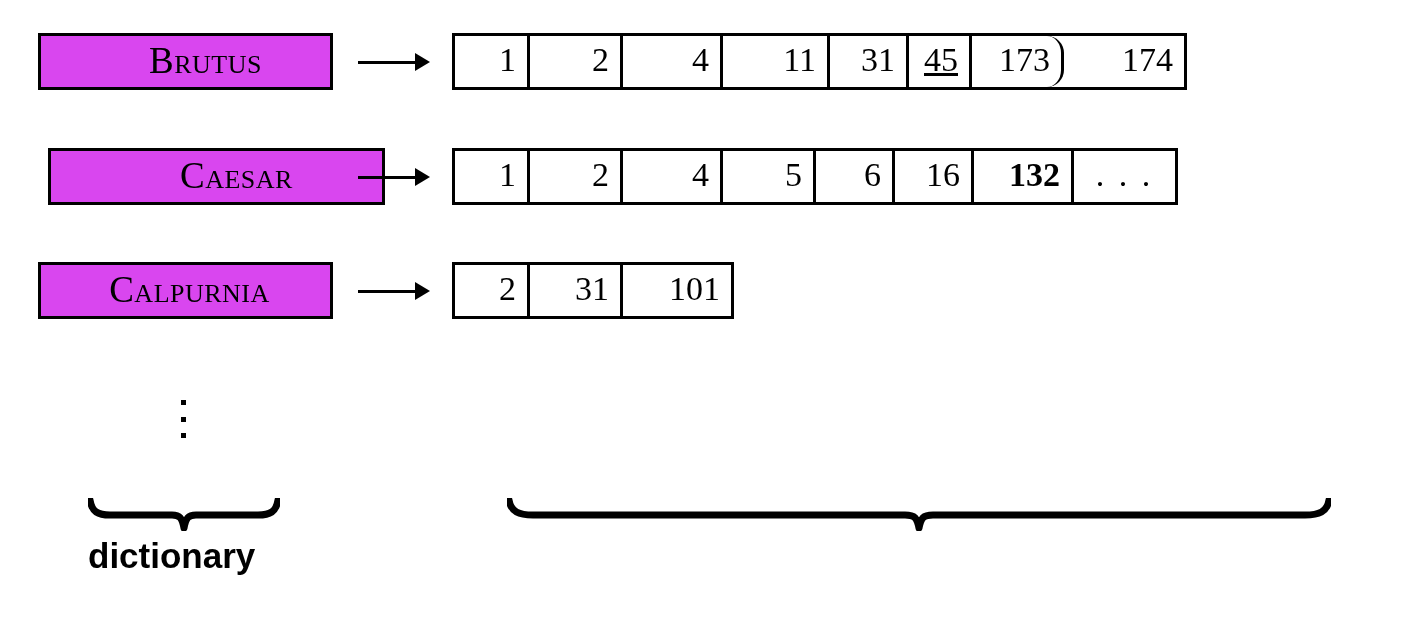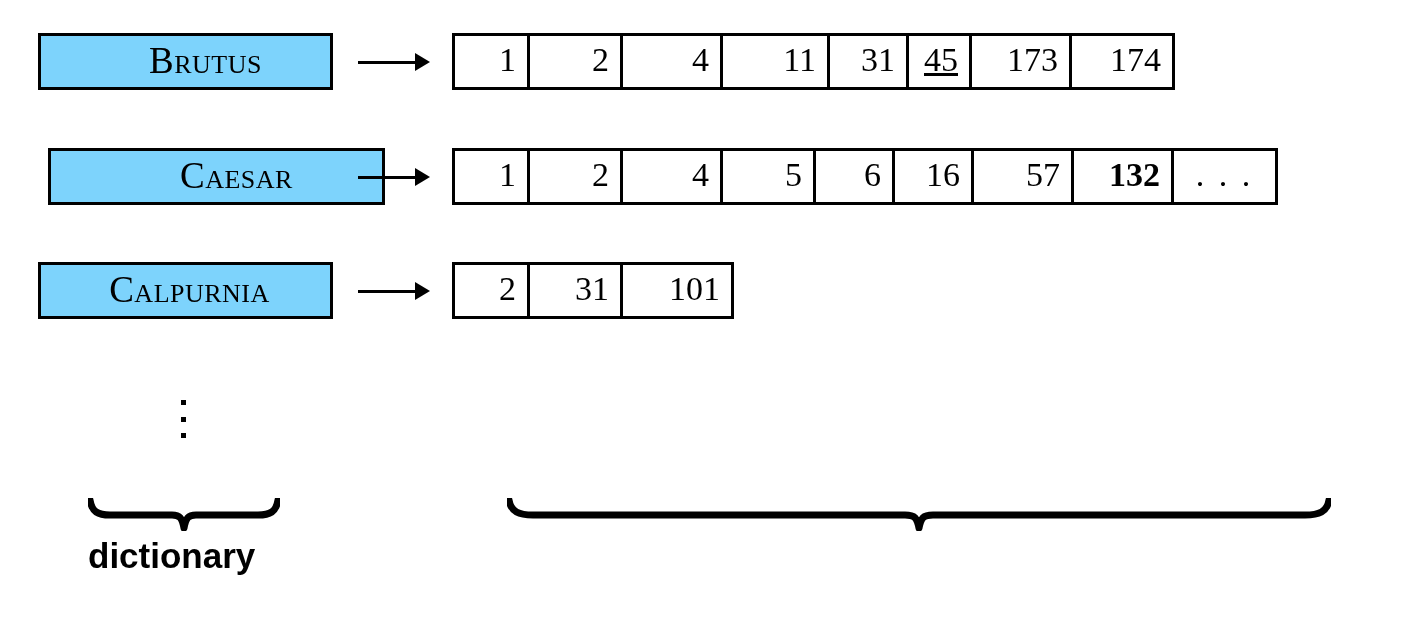--- a/index.html
+++ b/index.html
@@ -21,21 +21,21 @@
     left: 0; top: 0;
     width: 1415px;
     height: 636px;
   }
 
   
   .term-box {
     position: absolute;
     box-sizing: border-box;
     border: 3px solid #000;
-    background: #7dd3fc;
+    background: #d946ef;
     display: flex;
     align-items: center;
     justify-content: center;
     font-family: "Liberation Serif", serif;
   }
   .term-label {
     font-variant: small-caps;
     font-family: "Liberation Serif", serif;
     font-size: 37px;
     line-height: 1;
@@ -140,41 +140,40 @@
     <div class="head"></div>
   </div>
 
   <div class="postings-row" style="left:452px; top:33px;">
     <div class="posting-cell" style="width:75px;">1</div>
     <div class="posting-cell" style="width:93px;">2</div>
     <div class="posting-cell" style="width:100px;">4</div>
     <div class="posting-cell" style="width:107px;">11</div>
     <div class="posting-cell" style="width:79px;">31</div>
     <div class="posting-cell" style="width:63px;text-decoration:underline;">45</div>
-    <div class="posting-cell" style="width:100px;">173</div>
-    <div class="posting-cell" style="width:100px;">174</div>
+    <div class="posting-cell" style="width:92px;border-radius:17px;">173</div>
+    <div class="posting-cell" style="width:120px;">174</div>
   </div>
 
   <div class="term-box" style="left:48px; top:148px; width:337px; height:57px;">
     <span class="term-label">Caesar</span>
   </div>
 
   <div class="arrow" style="left:358px; top:172px; width:72px;">
     <div class="shaft"></div>
     <div class="head"></div>
   </div>
 
   <div class="postings-row" style="left:452px; top:148px;">
     <div class="posting-cell" style="width:75px;">1</div>
     <div class="posting-cell" style="width:93px;">2</div>
     <div class="posting-cell" style="width:100px;">4</div>
     <div class="posting-cell" style="width:93px;">5</div>
     <div class="posting-cell" style="width:79px;">6</div>
     <div class="posting-cell" style="width:79px;">16</div>
-    <div class="posting-cell" style="width:100px;">57</div>
     <div class="posting-cell" style="width:100px;font-weight:bold;">132</div>
     <div class="posting-cell ellipsis" style="width:101px;">. . .</div>
   </div>
 
   <div class="term-box" style="left:38px; top:262px; width:295px; height:57px;">
     <span class="term-label" style="padding-left:8px;">Calpurnia</span>
   </div>
 
   <div class="arrow" style="left:358px; top:286px; width:72px;">
     <div class="shaft"></div>

